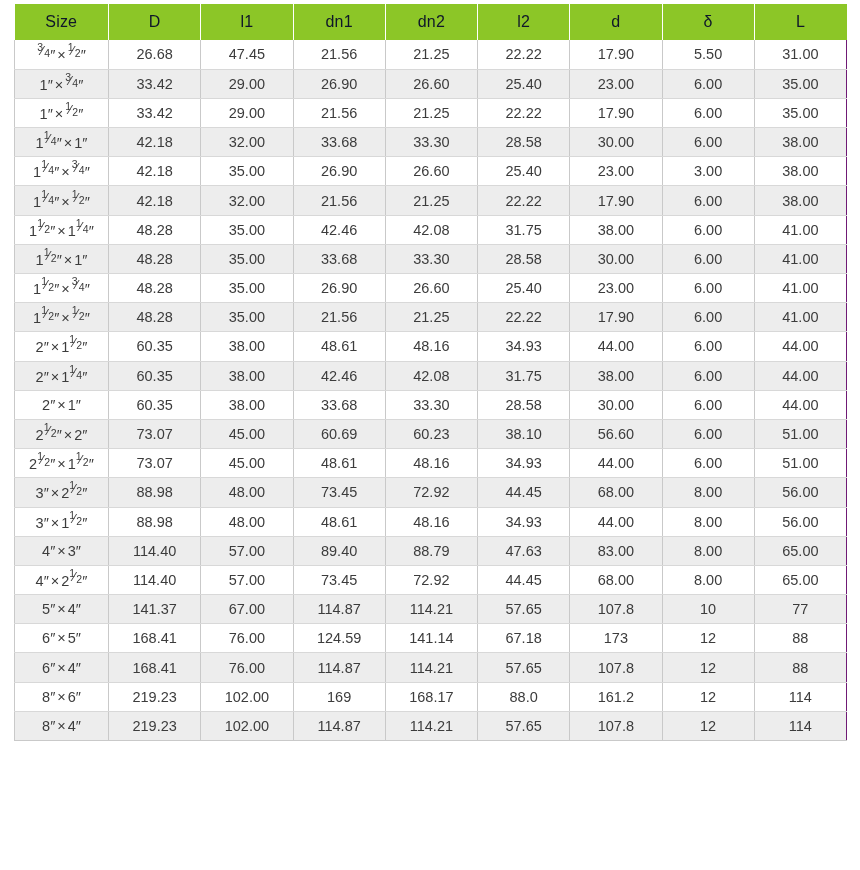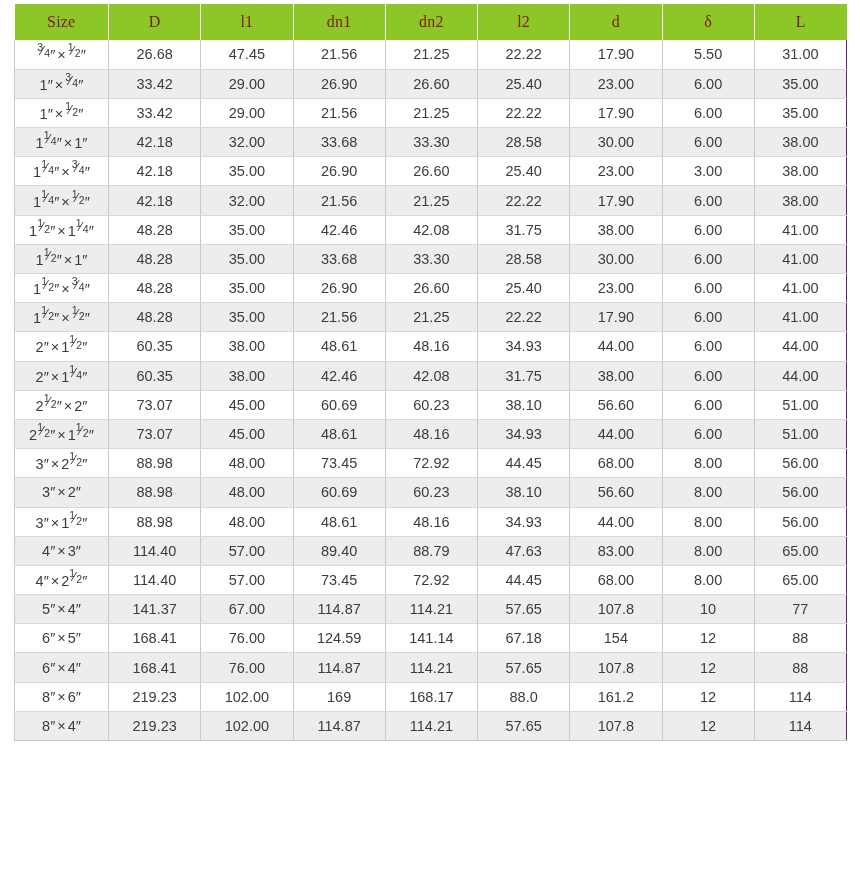--- a/index.html
+++ b/index.html
@@ -22,30 +22,29 @@
     top: 4px;
     width: 832px;
     border-collapse: collapse;
     table-layout: fixed;
   }
   table.spec col.c-size { width: 94px; }
   table.spec col.c-num  { width: 92.25px; }
 
   thead th {
     background: #8CC627;
-    color: #7f1d1d;
+    color: #0f172a;
     font-size: 16px;
     font-weight: normal;
     height: 36px;
     line-height: 36px;
     padding: 0;
     text-align: center;
     border-right: 1px solid #ffffff;
     letter-spacing: 0.2px;
-    font-family: Liberation Serif, serif;
   }
   thead th:last-child { border-right: none; }
 
   tbody td {
     height: 29.2px;
     padding: 0 2px;
     text-align: center;
     font-size: 14.5px;
     color: #3c3c3c;
     border-bottom: 1px solid #d8d8d8;
@@ -255,20 +254,31 @@
           <td>60.35</td>
           <td>38.00</td>
           <td>42.46</td>
           <td>42.08</td>
           <td>31.75</td>
           <td>38.00</td>
           <td>6.00</td>
           <td>44.00</td>
         </tr>
         <tr>
+          <td><span class="sz"><span>2</span><span>″</span><span class="times">×</span><span>1</span><span>″</span></span></td>
+          <td>60.35</td>
+          <td>38.00</td>
+          <td>33.68</td>
+          <td>33.30</td>
+          <td>28.58</td>
+          <td>30.00</td>
+          <td>6.00</td>
+          <td>44.00</td>
+        </tr>
+        <tr>
           <td><span class="sz"><span>2</span><span class="frac"><span class="n">1</span><span class="s">⁄</span><span class="d">2</span></span><span>″</span><span class="times">×</span><span>2</span><span>″</span></span></td>
           <td>73.07</td>
           <td>45.00</td>
           <td>60.69</td>
           <td>60.23</td>
           <td>38.10</td>
           <td>56.60</td>
           <td>6.00</td>
           <td>51.00</td>
         </tr>
@@ -288,31 +298,20 @@
           <td>88.98</td>
           <td>48.00</td>
           <td>73.45</td>
           <td>72.92</td>
           <td>44.45</td>
           <td>68.00</td>
           <td>8.00</td>
           <td>56.00</td>
         </tr>
         <tr>
-          <td><span class="sz"><span>3</span><span>″</span><span class="times">×</span><span>2</span><span>″</span></span></td>
-          <td>88.98</td>
-          <td>48.00</td>
-          <td>60.69</td>
-          <td>60.23</td>
-          <td>38.10</td>
-          <td>56.60</td>
-          <td>8.00</td>
-          <td>56.00</td>
-        </tr>
-        <tr>
           <td><span class="sz"><span>3</span><span>″</span><span class="times">×</span><span>1</span><span class="frac"><span class="n">1</span><span class="s">⁄</span><span class="d">2</span></span><span>″</span></span></td>
           <td>88.98</td>
           <td>48.00</td>
           <td>48.61</td>
           <td>48.16</td>
           <td>34.93</td>
           <td>44.00</td>
           <td>8.00</td>
           <td>56.00</td>
         </tr>
@@ -349,21 +348,21 @@
           <td>10</td>
           <td>77</td>
         </tr>
         <tr>
           <td><span class="sz"><span>6</span><span>″</span><span class="times">×</span><span>5</span><span>″</span></span></td>
           <td>168.41</td>
           <td>76.00</td>
           <td>124.59</td>
           <td>141.14</td>
           <td>67.18</td>
-          <td>154</td>
+          <td>173</td>
           <td>12</td>
           <td>88</td>
         </tr>
         <tr>
           <td><span class="sz"><span>6</span><span>″</span><span class="times">×</span><span>4</span><span>″</span></span></td>
           <td>168.41</td>
           <td>76.00</td>
           <td>114.87</td>
           <td>114.21</td>
           <td>57.65</td>

